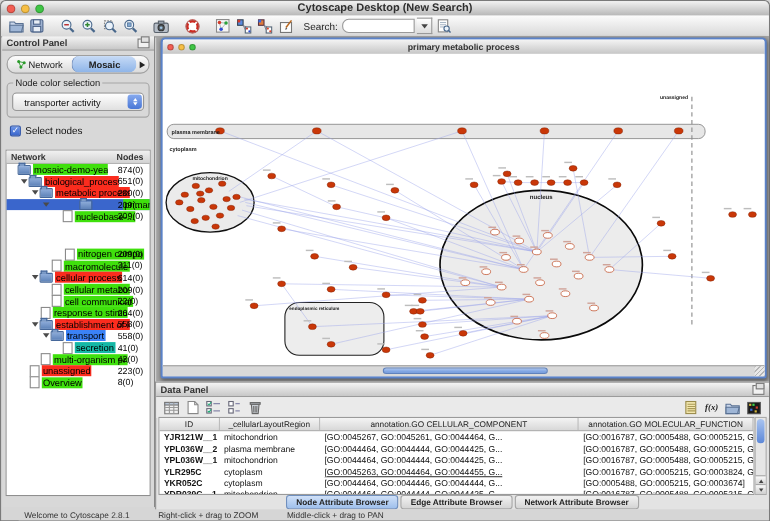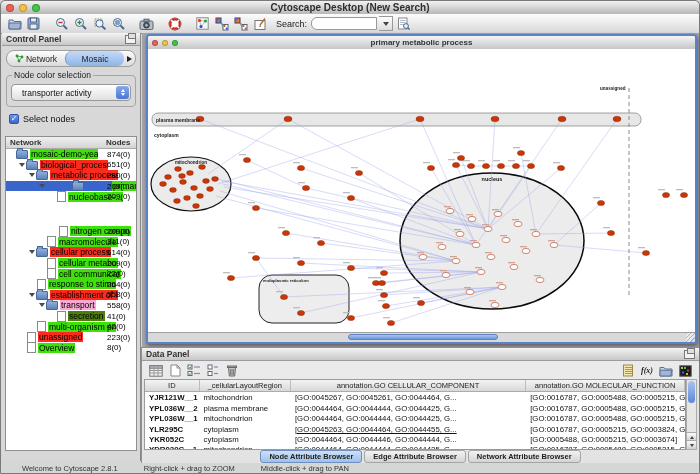--- a/index.html
+++ b/index.html
@@ -24,21 +24,21 @@
   .tri-d{width:0;height:0;border-left:3px solid transparent;border-right:3px solid transparent;border-top:4px solid #444}
   
   .cpanel{position:absolute;left:1px;top:32px;width:139px;height:428px;background:#d8d8d8;border-right:1px solid #888;box-sizing:border-box}
   .phead{height:12px;background:linear-gradient(#f4f4f4,#c7c7c7);border-bottom:1px solid #9b9b9b;font-size:8.5px;
          font-weight:bold;color:#333;display:flex;align-items:center;justify-content:space-between;padding:0 4px}
   .float-ic{width:9px;height:7px;border:1px solid #777;background:#f2f2f2;position:relative}
   .float-ic::after{content:"";position:absolute;left:2px;top:-3px;width:6px;height:4px;border:1px solid #777;background:#e0e0e0}
   .cp-tabs{margin:4px 4px 0;height:15px;background:linear-gradient(#fdfdfd,#dadada);border:1px solid #9f9f9f;
            border-radius:8px;display:flex;align-items:center;font-size:8.5px;overflow:hidden}
   .cp-tab{flex:1;height:15px;display:flex;align-items:center;justify-content:center;gap:2px;color:#222}
-  .cp-tab.sel{background:linear-gradient(#c6daf6,#8db4e8);border-left:1px solid #7291c2;font-weight:normal;border-radius:7px}
+  .cp-tab.sel{background:linear-gradient(#c6daf6,#8db4e8);border-left:1px solid #7291c2;font-weight:bold;border-radius:7px}
   .cp-tab-arrow{width:11px;display:flex;justify-content:center}
   .tri-r{width:0;height:0;border-top:3.5px solid transparent;border-bottom:3.5px solid transparent;border-left:5px solid #222}
   .groupbox{margin:8px 4px 0;border:1px solid #a5a5a5;border-radius:4px;position:relative;padding:8px 4px 5px}
   .legend{position:absolute;top:-6px;left:5px;background:#d8d8d8;font-size:8.5px;padding:0 2px;color:#222}
   .combo{height:15px;border:1px solid #979797;border-radius:4px;background:linear-gradient(#ffffff,#e0e0e0);
          display:flex;align-items:center;position:relative;font-size:8.5px;padding-left:10px}
   .combo .step{position:absolute;right:1px;top:1px;bottom:1px;width:13px;border-radius:3px;
                background:linear-gradient(#86a9ee,#4a77d6);display:flex;flex-direction:column;align-items:center;justify-content:center;gap:1px}
   .tri-u-w{width:0;height:0;border-left:2.5px solid transparent;border-right:2.5px solid transparent;border-bottom:3px solid #fff}
   .tri-d-w{width:0;height:0;border-left:2.5px solid transparent;border-right:2.5px solid transparent;border-top:3px solid #fff}
@@ -368,29 +368,29 @@
             </span>
             <span class="icon-folder"></span>
             <span class="chip" style="background: rgb(251, 44, 30);">establishment of lo</span>
             <span class="cnt">558(0)</span>
           </div>
           <div class="trow" style="padding-left: 32px;">
             <span class="tri">
               <span></span>
             </span>
             <span class="icon-folder"></span>
-            <span class="chip" style="background: #f9a8d4;">transport</span>
+            <span class="chip" style="background: #3b82f6;">transport</span>
             <span class="cnt">558(0)</span>
           </div>
           <div class="trow" style="padding-left: 42px;">
             <span class="tri" style="visibility: hidden;">
               <span></span>
             </span>
             <span class="icon-file"></span>
-            <span class="chip" style="background: #4d7c0f;">secretion</span>
+            <span class="chip" style="background: #14b8a6;">secretion</span>
             <span class="cnt">41(0)</span>
           </div>
           <div class="trow" style="padding-left: 22px;">
             <span class="tri" style="visibility: hidden;">
               <span></span>
             </span>
             <span class="icon-file"></span>
             <span class="chip" style="background: rgb(63, 224, 12);">multi-organism pro</span>
             <span class="cnt">42(0)</span>
           </div>

